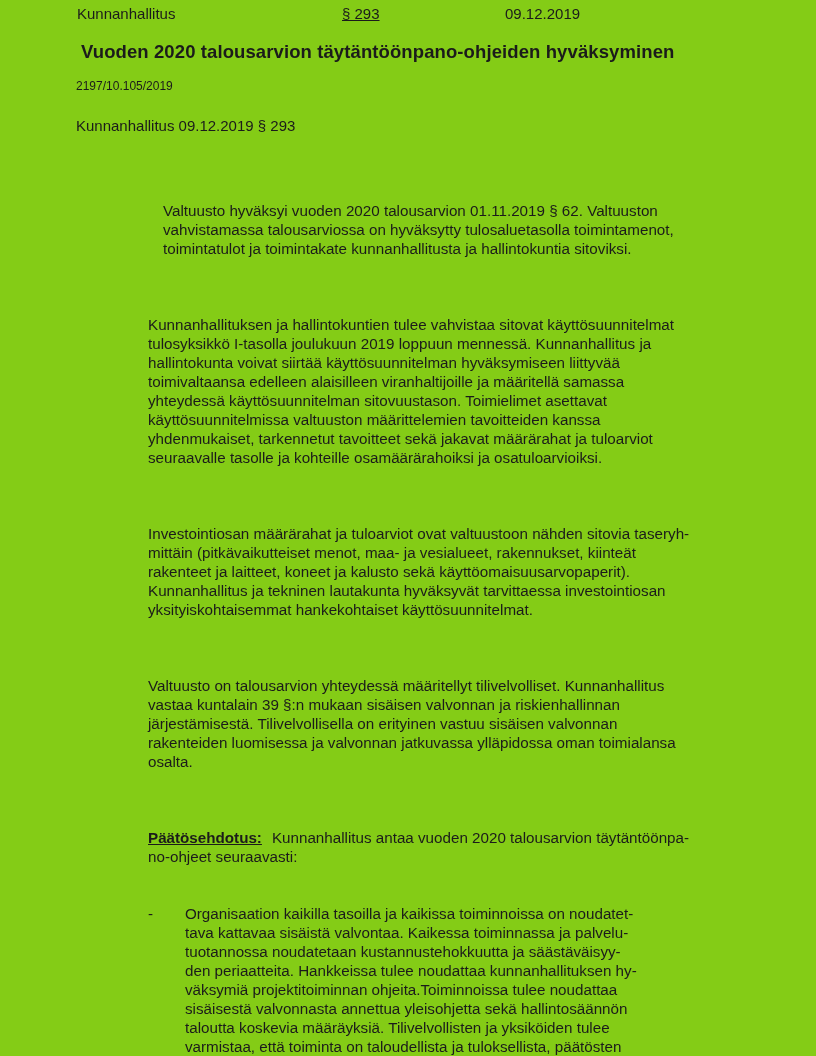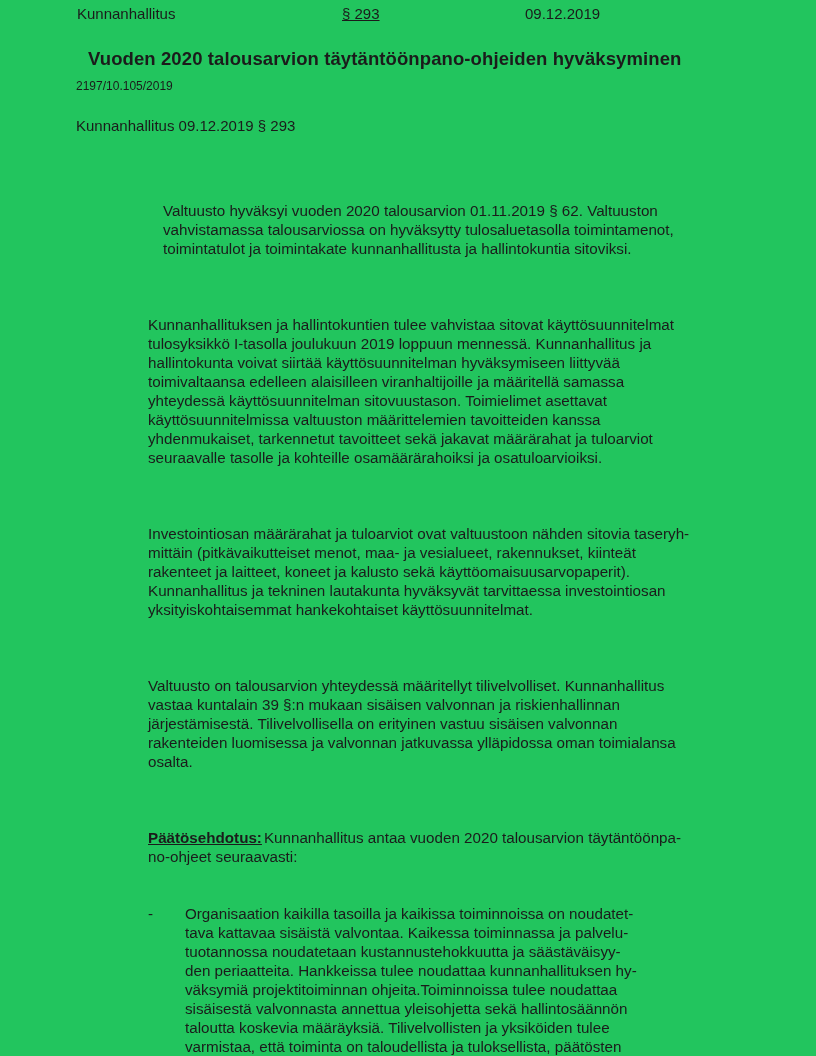--- a/index.html
+++ b/index.html
@@ -1,43 +1,43 @@
 <!DOCTYPE html>
 <html lang="fi"><head>
 <meta charset="utf-8">
 <style>
   html, body { margin: 0; padding: 0; background: #e9e9e9; }
   .page {
     position: relative;
     width: 816px;
     height: 1056px;
     margin: 0 auto;
-    background: #22c55e;
+    background: #84cc16;
     overflow: hidden;
     font-family: "Liberation Sans", "DejaVu Sans", sans-serif;
     color: #1b1b1b;
   }
   
   .doc-header {
     position: absolute;
     top: 5px;
     left: 77px;
     right: 60px;
     height: 18px;
     font-size: 15px;
   }
   .doc-header .committee { position: absolute; left: 0; top: 0; }
   .doc-header .section   { position: absolute; left: 265px; top: 0; text-decoration: underline; }
-  .doc-header .date      { position: absolute; left: 448px; top: 0; }
+  .doc-header .date      { position: absolute; left: 428px; top: 0; }
 
   .doc-title {
     position: absolute;
     top: 36px;
     left: 76px;
-    margin: 12px;
+    margin: 5px;
     font-size: 18.5px;
     font-weight: bold;
     letter-spacing: 0.1px;
     white-space: nowrap;
   }
   .case-number {
     position: absolute;
     top: 79px;
     left: 76px;
     font-size: 12px;
@@ -58,21 +58,21 @@
     font-size: 15.2px;
     line-height: 19px;
     white-space: pre-line;
   }
   .content p { margin: 0 0 19px 0; }
   .content p.first-indent { padding-left: 15px; }
   .content p.decision { margin-bottom: 0; }
   .decision-label {
     font-weight: bold;
     text-decoration: underline;
-    margin-right: 2px;
+    margin-right: 10px;
   }
   .bullet { display: flex; }
   .bullet .dash { flex: 0 0 37px; }
   .bullet .bullet-text { flex: 1 1 auto; }
 </style>
 </head>
 <body>
 
 <div class="page">
 

